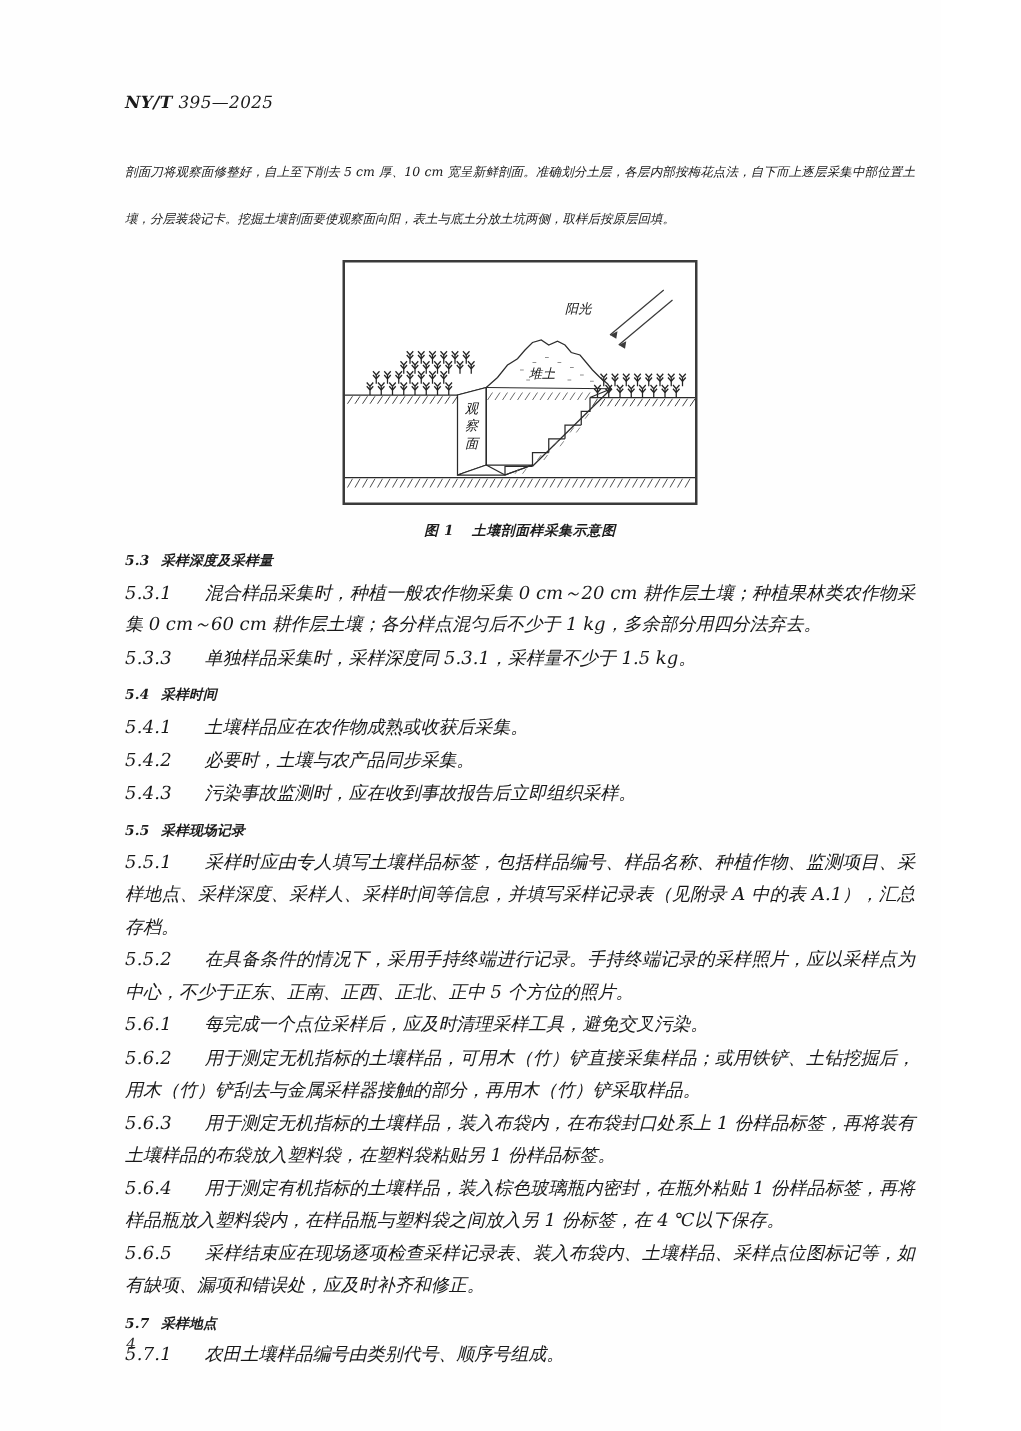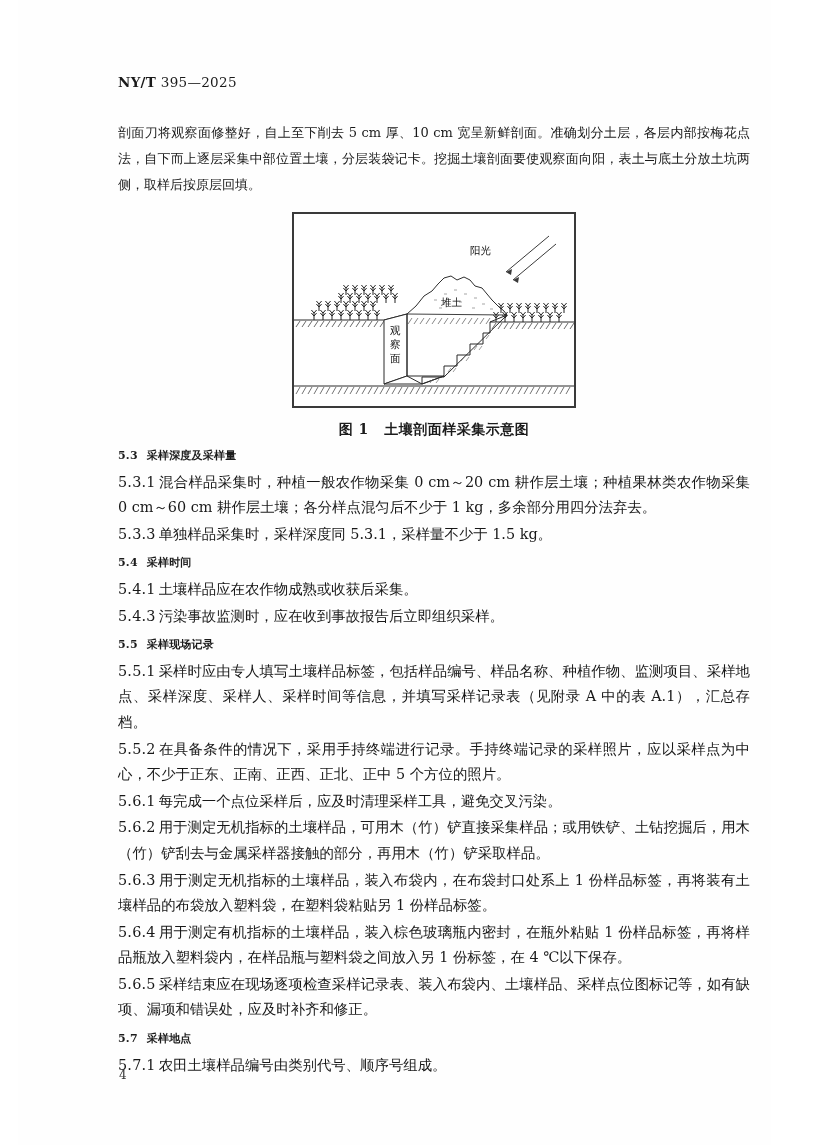--- a/index.html
+++ b/index.html
@@ -10,44 +10,45 @@
   body {
     width: 817px;
     height: 1145px;
     position: relative;
     font-family: "DejaVu Serif", "Liberation Serif", serif;
     color: #1c1c1c;
     overflow: hidden;
   }
   .page {
     position: absolute;
-    left: 18px; top: 0;
+    left: 0; top: 0;
     width: 753px;
     height: 1145px;
     background: #fefefe;
+    font-style: italic;
   }
   .content {
     position: absolute;
     left: 100px;
     top: 74px;
     width: 632px;
   }
   .hdr {
     font-family: "DejaVu Serif", "Liberation Serif", serif;
     font-size: 13.5px;
     letter-spacing: 0.3px;
     color: #1a1a1a;
     margin: 0 0 30px 0;
     white-space: nowrap;
   }
   .hdr b { font-weight: 700; }
   p {
     margin: 0;
-    font-size: 13px;
-    line-height: 26px;
+    font-size: 10px;
+    line-height: 37px;
     text-align: justify;
     text-justify: inter-character;
     color: #181818;
   }
   .para-intro {
     margin-bottom: 14px;
   }
   .sec-head {
     font-weight: 700;
     font-size: 11px;
@@ -56,40 +57,40 @@
     letter-spacing: 0.2px;
   }
   .sec-head .num { font-weight: 700; margin-right: 9px; }
   .clause {
     font-size: 14.4px;
     line-height: 25.6px;
     margin: 1px 0 1px 0;
     text-align: justify;
   }
   .clause .num {
-    margin-right: 3px;
+    margin-right: 26px;
     letter-spacing: 0.2px;
   }
   .figwrap {
     margin: 10px 0 4px 0;
     display: flex;
     flex-direction: column;
     align-items: center;
   }
   .figbox {
     width: 284px;
     height: 196px;
     border: 2px solid #3a3a3a;
     position: relative;
     background: #ffffff;
     box-sizing: border-box;
   }
   .figcap {
     margin-top: 13px;
-    font-size: 14px;
+    font-size: 11px;
     font-weight: 700;
     letter-spacing: 0.5px;
   }
   .figcap .capnum { margin-right: 10px; }
   .pageno {
     position: absolute;
     left: 101px;
     top: 1068px;
     font-size: 12px;
     color: #333;
@@ -359,20 +360,23 @@
       <span class="num">5.3.3</span><span>单独样品采集时，采样深度同 5.3.1，采样量不少于 1.5 kg。</span>
     </p>
 
     <div class="sec-head">
       <span class="num">5.4</span><span>采样时间</span>
     </div>
     <p class="clause">
       <span class="num">5.4.1</span><span>土壤样品应在农作物成熟或收获后采集。</span>
     </p>
     <p class="clause">
+      <span class="num">5.4.2</span><span>必要时，土壤与农产品同步采集。</span>
+    </p>
+    <p class="clause">
       <span class="num">5.4.3</span><span>污染事故监测时，应在收到事故报告后立即组织采样。</span>
     </p>
 
     <div class="sec-head">
       <span class="num">5.5</span><span>采样现场记录</span>
     </div>
     <p class="clause">
       <span class="num">5.5.1</span><span>采样时应由专人填写土壤样品标签，包括样品编号、样品名称、种植作物、监测项目、采样地点、采样深度、采样人、采样时间等信息，并填写采样记录表（见附录 A 中的表 A.1），汇总存档。</span>
     </p>
     <p class="clause">

